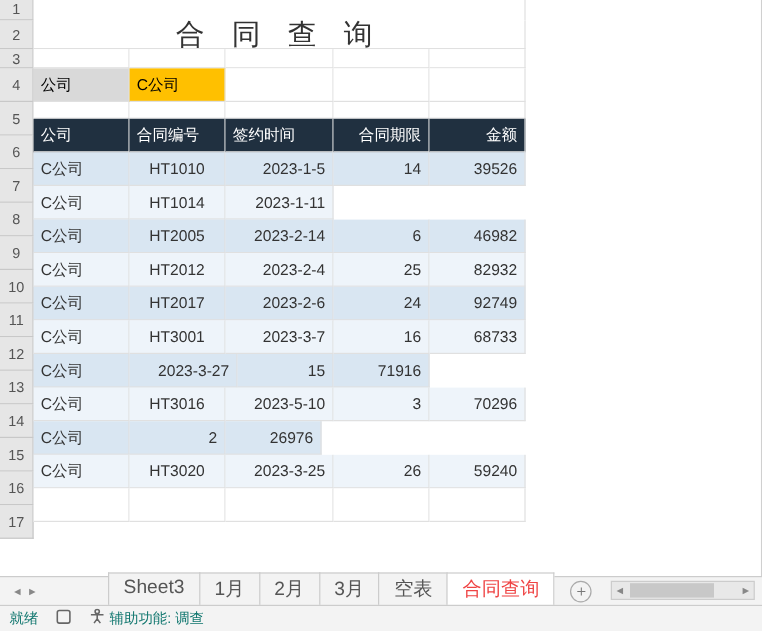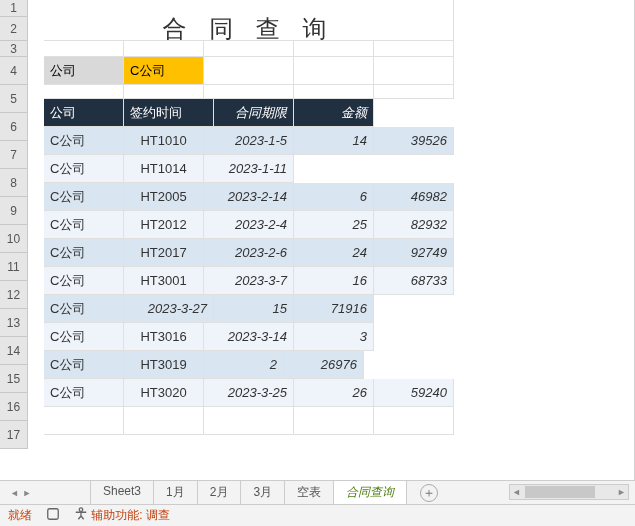--- a/index.html
+++ b/index.html
@@ -35,21 +35,21 @@
     justify-content: center;
     color: #555;
     background: #e6e6e6;
     font-size: 12px;
   }
   .row-hdr.first { height: 17px; }
   .row-hdr.r2 { height: 24px; }
   .row-hdr.r3 { height: 16px; }
   .grid {
     position: absolute;
-    left: 28px; top: 0; margin-left: 16px;
+    left: 28px; top: 0;
   }
   .grid-row {
     display: flex;
     height: 28px;
   }
   .grid-row.first { height: 17px; }
   .grid-row.r2 { height: 24px; }
   .grid-row.r3 { height: 16px; }
   .cell {
     border-right: 1px solid #e0e0e0;
@@ -88,21 +88,21 @@
     background: #ffc000;
     color: #000;
   }
   .th {
     background: #203040;
     color: #fff;
     font-weight: 400;
   }
   .data-even { background: #d9e6f2; }
   .data-odd  { background: #eef4fa; }
-  .right { justify-content: flex-end; font-style: italic; }
+  .right { justify-content: flex-end; }
   .center { justify-content: center; }
   
   .tab-strip {
     position: absolute;
     left: 0; right: 0; bottom: 22px;
     height: 24px;
     background: #f3f3f3;
     border-top: 1px solid #ccc;
     display: flex;
     align-items: center;
@@ -118,30 +118,29 @@
     justify-content: flex-start;
     padding-left: 10px;
     color: #888;
   }
   .tab {
     padding: 3px 12px;
     background: #f3f3f3;
     border: 1px solid #ccc;
     border-bottom: none;
     margin-right: -1px;
-    font-size: 12px;
+    font-size: 16px;
     color: #555;
     cursor: pointer;
   }
   .tab.active {
     background: #fff;
-    border-bottom: 1px solid #701a75;
-    color: #4d7c0f;
+    border-bottom: 3px solid #701a75;
+    color: #ef4444;
     font-weight: 500;
-    font-style: italic;
   }
   .addtab {
     margin-left: 14px;
     width: 18px; height: 18px;
     border: 1px solid #aaa;
     border-radius: 50%;
     display: flex; align-items: center; justify-content: center;
     color: #777;
     font-size: 13px;
     cursor: pointer;
@@ -151,21 +150,21 @@
     position: absolute;
     left: 0; right: 0; bottom: 0;
     height: 22px;
     background: #f3f3f3;
     border-top: 1px solid #ccc;
     display: flex;
     align-items: center;
     padding: 0 8px;
     gap: 14px;
     font-size: 12px;
-    color: #c2410c;
+    color: #0f766e;
   }
   .hscroll {
     position: absolute;
     right: 6px;
     top: 3px;
     height: 16px;
     width: 120px;
     background: #e8e8e8;
     border: 1px solid #ccc;
     display: flex;
@@ -239,20 +238,21 @@
     <div class="grid-row" style="height:14px">
       <div class="cell colA"></div>
       <div class="cell colB"></div>
       <div class="cell colC"></div>
       <div class="cell colD"></div>
       <div class="cell colE"></div>
     </div>
 
     <div class="grid-row">
       <div class="cell colA th">公司</div>
+      <div class="cell colB th">合同编号</div>
       <div class="cell colC th">签约时间</div>
       <div class="cell colD th right">合同期限</div>
       <div class="cell colE th right">金额</div>
     </div>
 
     <div id="data-rows">
         <div class="grid-row">
           <div class="cell colA data-even">C公司</div>
           <div class="cell colB data-even center">HT1010</div>
           <div class="cell colC data-even right">2023-1-5</div>
@@ -294,26 +294,26 @@
         </div>
         <div class="grid-row">
           <div class="cell colA data-even">C公司</div>
           <div class="cell colC data-even right">2023-3-27</div>
           <div class="cell colD data-even right">15</div>
           <div class="cell colE data-even right">71916</div>
         </div>
         <div class="grid-row">
           <div class="cell colA data-odd">C公司</div>
           <div class="cell colB data-odd center">HT3016</div>
-          <div class="cell colC data-odd right">2023-3-14</div>
+          <div class="cell colC data-odd right">2023-5-10</div>
           <div class="cell colD data-odd right">3</div>
-        </div>
-        <div class="grid-row">
-          <div class="cell colA data-even">C公司</div>
-          <div class="cell colB data-even center">HT3019</div>
+          <div class="cell colE data-odd right">70296</div>
+        </div>
+        <div class="grid-row">
+          <div class="cell colA data-even">C公司</div>
           <div class="cell colD data-even right">2</div>
           <div class="cell colE data-even right">26976</div>
         </div>
         <div class="grid-row">
           <div class="cell colA data-odd">C公司</div>
           <div class="cell colB data-odd center">HT3020</div>
           <div class="cell colC data-odd right">2023-3-25</div>
           <div class="cell colD data-odd right">26</div>
           <div class="cell colE data-odd right">59240</div>
         </div>

